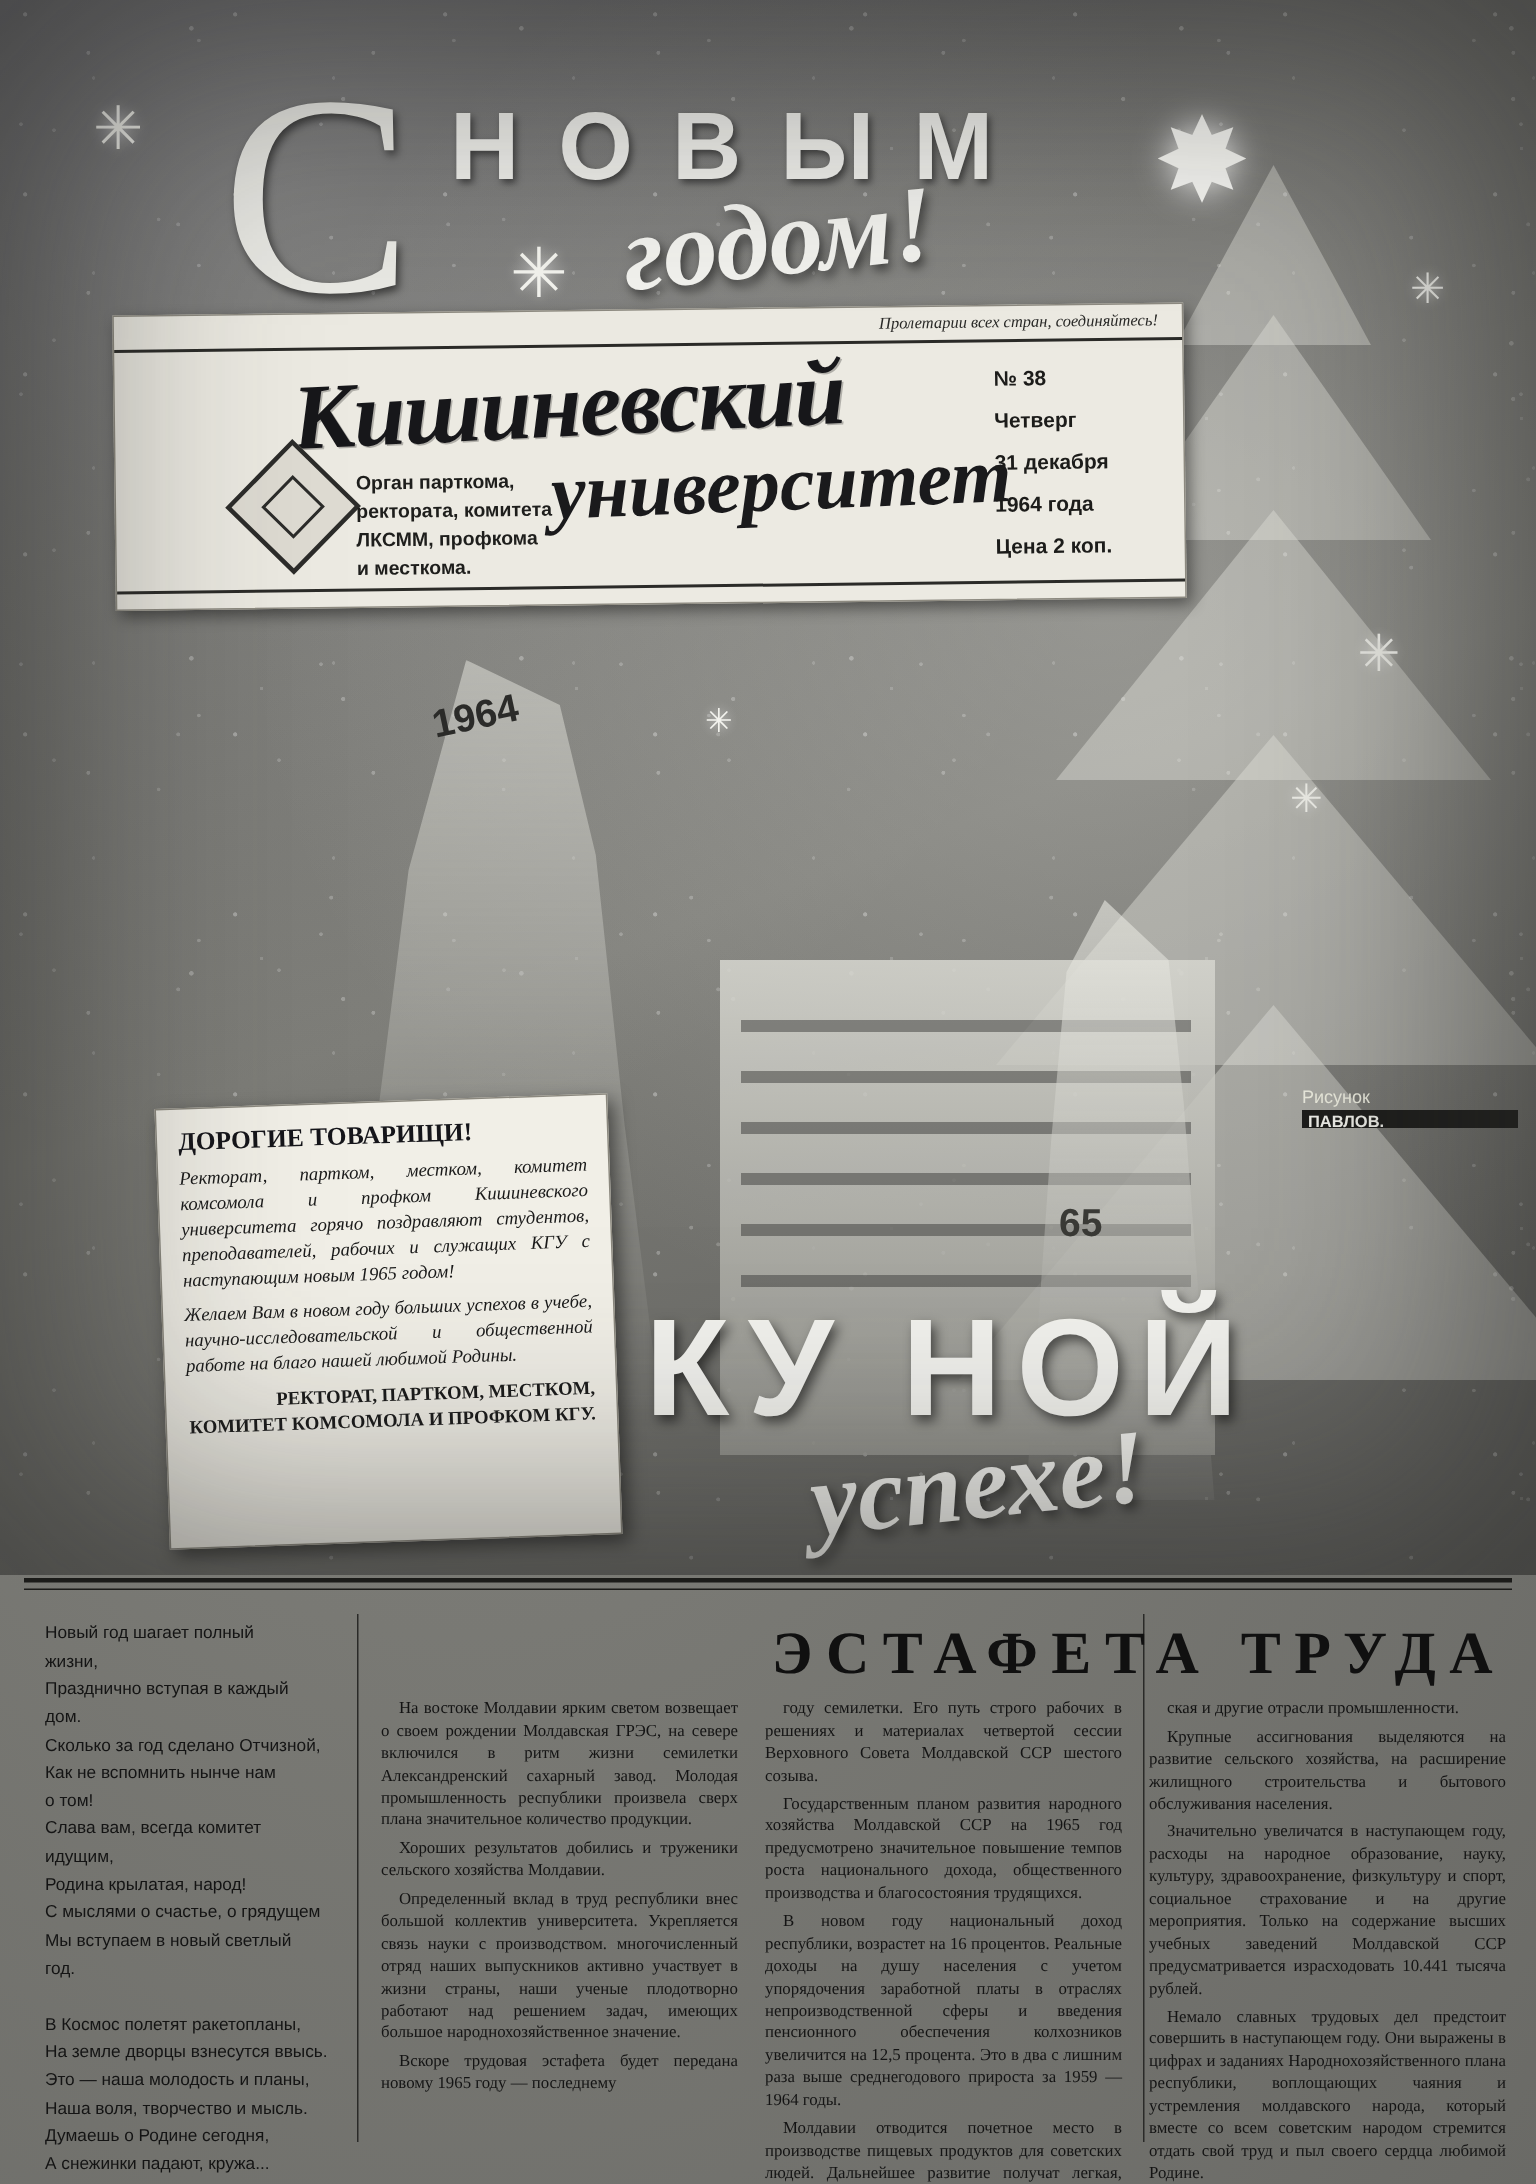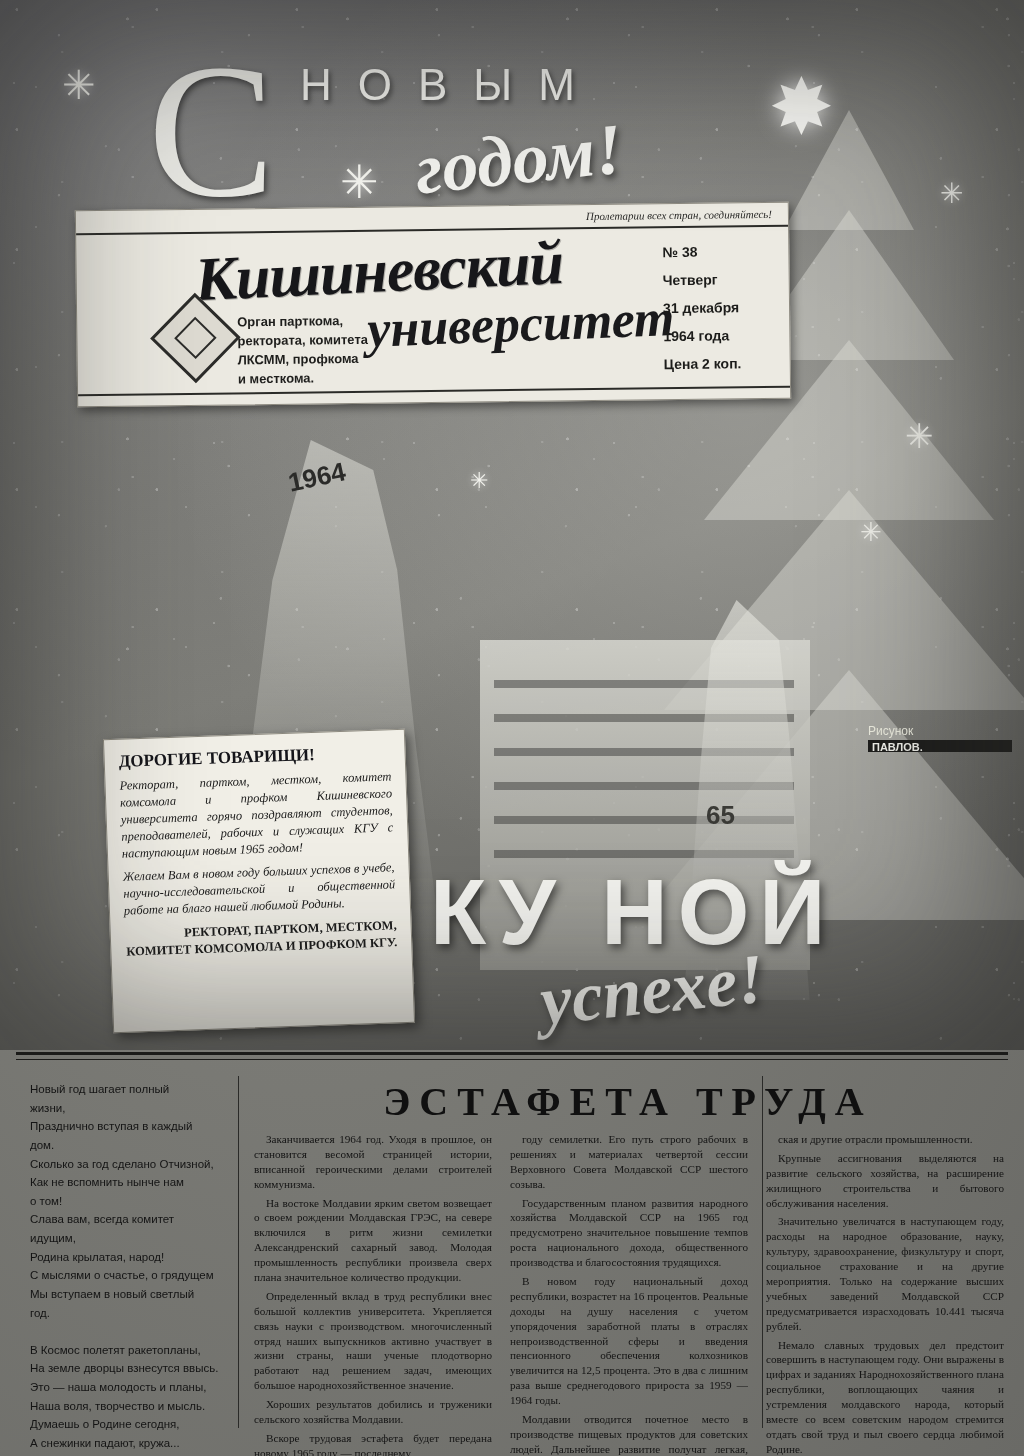--- a/index.html
+++ b/index.html
@@ -36,22 +36,22 @@
                     200px 180px,150px 140px,230px 190px,180px 170px,240px 220px,
                     160px 130px,210px 180px;
   }
   .vign{position:absolute;inset:0;pointer-events:none;
         box-shadow:inset 0 0 160px 40px rgba(40,40,38,.55);}
 
   
   .greet-c{position:absolute;left:148px;top:36px;font-size:190px;line-height:1;
     color:#e9e9e4;font-family:"Liberation Serif",serif;
     text-shadow:2px 3px 6px rgba(0,0,0,.55);}
-  .greet-novym{position:absolute;left:300px;top:60px;font-size:44px;letter-spacing:26px;
-    color:#f0f0ec;font-family:"Liberation Sans",sans-serif;font-weight:400;
+  .greet-novym{position:absolute;left:300px;top:60px;font-size:64px;letter-spacing:26px;
+    color:#f0f0ec;font-family:"Liberation Sans",sans-serif;font-weight:700;
     text-shadow:2px 3px 5px rgba(0,0,0,.5);}
   .greet-godom{position:absolute;left:415px;top:118px;font-size:72px;color:#f2f2ee;
     font-family:"Liberation Serif",serif;font-style:italic;font-weight:700;
     transform:rotate(-6deg);text-shadow:2px 4px 7px rgba(0,0,0,.55);}
 
   
   .spark{position:absolute;color:#f3f3ee;font-size:34px;line-height:1;
          text-shadow:0 0 8px rgba(255,255,255,.6);}
 
   
@@ -126,21 +126,21 @@
   .hr2{position:absolute;left:16px;top:1059px;width:992px;height:1px;background:#1b1b19;}
 
   
   .lower{position:absolute;left:16px;top:1068px;width:992px;height:372px;color:#141414;}
   .poem{position:absolute;left:14px;top:12px;width:190px;font-size:11.5px;line-height:1.62;
     font-family:"Liberation Sans",sans-serif;}
   .poem .ln{display:block;}
   .poem .r{text-align:left;}
   .vsep{position:absolute;top:8px;width:1px;height:352px;background:#2a2a28;}
 
-  .headline{position:absolute;left:236px;top:10px;width:752px;text-align:center;
+  .headline{position:absolute;left:236px;top:10px;width:752px;text-align:right;
     font-size:40px;font-weight:700;letter-spacing:9px;color:#101010;
     font-family:"Liberation Serif",serif;}
   .cols{position:absolute;left:238px;top:64px;width:750px;display:flex;gap:18px;}
   .col{width:238px;font-size:11.2px;line-height:1.33;text-align:justify;
        font-family:"Liberation Serif",serif;hyphens:auto;}
   .col p{margin:0 0 4px 0;text-indent:12px;}
 </style>
 </head>
 <body>
 
@@ -255,24 +255,23 @@
         <span class="ln">А снежинки падают, кружа...</span>
         <span class="ln">Будь же светел, день наш</span>
       </div>
     <div class="vsep" style="left:222px;"></div>
     <div class="vsep" style="left:746px;"></div>
 
     <div class="headline">ЭСТАФЕТА ТРУДА</div>
 
     <div class="cols">
       <div class="col" id="col0">
-          <p>Заканчивается 1964 год. Уходя в прошлое, он становится весомой страницей истории, вписанной героическими делами строителей коммунизма.</p>
           <p>На востоке Молдавии ярким светом возвещает о своем рождении Молдавская ГРЭС, на севере включился в ритм жизни семилетки Александренский сахарный завод. Молодая промышленность республики произвела сверх плана значительное количество продукции.</p>
+          <p>Хороших результатов добились и труженики сельского хозяйства Молдавии.</p>
           <p>Определенный вклад в труд республики внес большой коллектив университета. Укрепляется связь науки с производством. многочисленный отряд наших выпускников активно участвует в жизни страны, наши ученые плодотворно работают над решением задач, имеющих большое народнохозяйственное значение.</p>
-          <p>Хороших результатов добились и труженики сельского хозяйства Молдавии.</p>
           <p>Вскоре трудовая эстафета будет передана новому 1965 году — последнему</p>
         </div>
       <div class="col" id="col1">
           <p>году семилетки. Его путь строго рабочих в решениях и материалах четвертой сессии Верховного Совета Молдавской ССР шестого созыва.</p>
           <p>Государственным планом развития народного хозяйства Молдавской ССР на 1965 год предусмотрено значительное повышение темпов роста национального дохода, общественного производства и благосостояния трудящихся.</p>
           <p>В новом году национальный доход республики, возрастет на 16 процентов. Реальные доходы на душу населения с учетом упорядочения заработной платы в отраслях непроизводственной сферы и введения пенсионного обеспечения колхозников увеличится на 12,5 процента. Это в два с лишним раза выше среднегодового прироста за 1959 — 1964 годы.</p>
           <p>Молдавии отводится почетное место в производстве пищевых продуктов для советских людей. Дальнейшее развитие получат легкая, машиностроительная, приборостроительная, электротехниче-</p>
         </div>
       <div class="col" id="col2">
           <p>ская и другие отрасли промышленности.</p>

